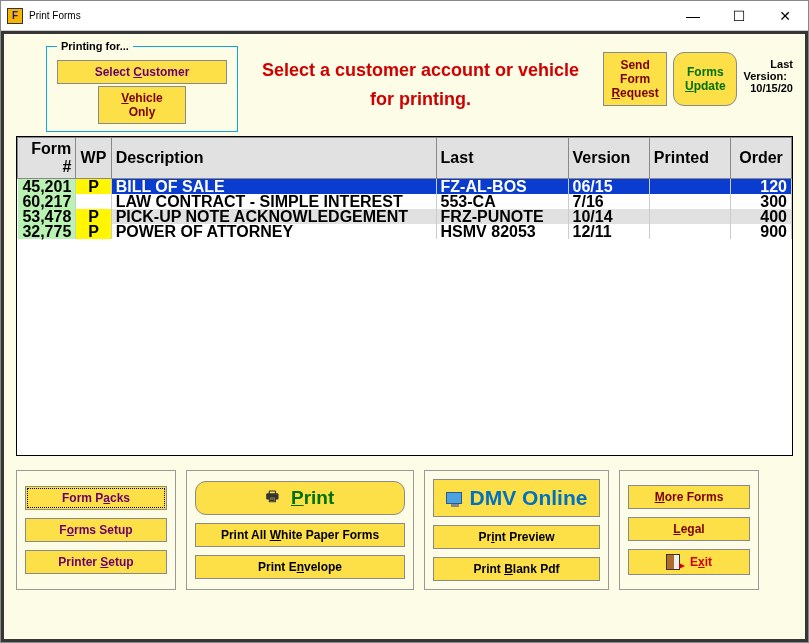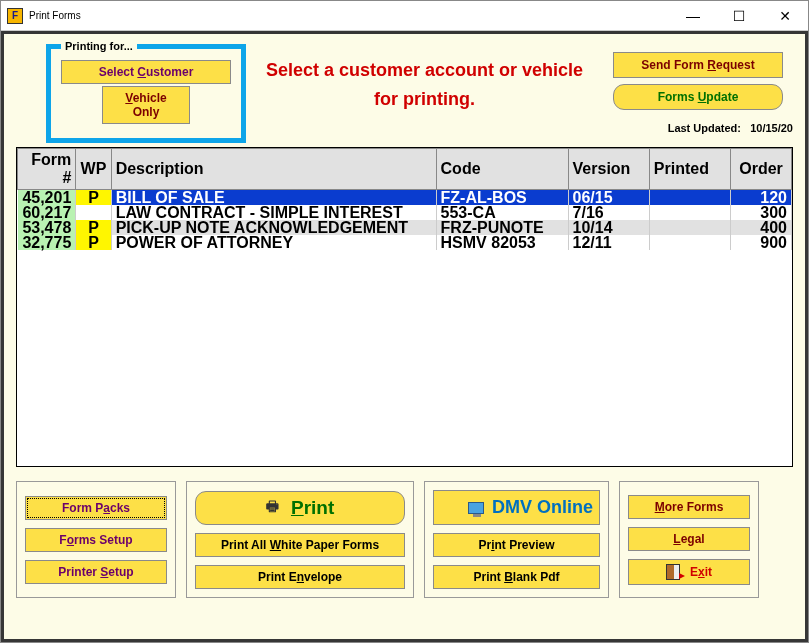--- a/index.html
+++ b/index.html
@@ -57,22 +57,22 @@
     display: flex;
     flex-direction: column;
     padding: 6px 12px 12px 12px;
   }
   .top-row {
     display: flex;
     align-items: flex-start;
     gap: 10px;
   }
   fieldset.printing-for {
-    border: 5px solid #0ea5e9;
-    padding: 6px 10px 12px 10px;
+    border: 1px solid #0ea5e9;
+    padding: 6px 10px 5px 10px;
     margin: 0 0 0 30px;
     width: 190px;
   }
   fieldset.printing-for legend {
     font-size: 11px;
     padding: 0 4px;
     font-weight: bold;
   }
   .btn {
     background: #fde047;
@@ -99,21 +99,21 @@
     text-align: center;
     color: #d00000;
     font-weight: bold;
     font-size: 18px;
     padding-top: 16px;
     line-height: 1.6;
   }
   .right-top {
     width: 190px;
     display: flex;
-    flex-direction: column;
+    flex-direction: row;
     gap: 6px;
     padding-top: 12px;
   }
   .right-top .btn { width: 170px; margin: 0 auto; padding: 5px 4px; }
   .last-updated {
     font-size: 11px;
     color: #000;
     font-weight: bold;
     text-align: right;
     margin-top: 6px;
@@ -204,25 +204,25 @@
     padding: 4px 6px;
     font-size: 17px;
     display: flex;
     align-items: center;
     justify-content: center;
     gap: 12px;
   }
   .big-print-btn .icon { font-size: 14px; color: #333; }
   .big-dmv-btn {
     width: 100%;
-    font-size: 18px;
+    font-size: 21px;
     padding: 6px 6px;
     display: flex;
     align-items: center;
-    justify-content: flex-end;
+    justify-content: center;
     gap: 8px;
   }
   .exit-btn {
     display: flex; align-items: center; justify-content: center; gap: 10px;
   }
   .door-icon {
     width: 14px; height: 16px;
     display: inline-block;
     border: 1px solid #333;
     position: relative;
@@ -263,34 +263,34 @@
         <button class="btn btn-wide btn-purple">Select <u>C</u>ustomer</button>
         <button class="btn btn-wide btn-maroon" style="width:88px"><u>V</u>ehicle Only</button>
       </fieldset>
 
       <div class="instruction">Select a customer account or vehicle for printing.</div>
 
       <div class="right-top">
         <button class="btn btn-maroon">Send Form <u>R</u>equest</button>
         <button class="btn btn-green">Forms <u>U</u>pdate</button>
         <div class="last-updated">
-          <span>Last Updated:</span>&nbsp;&nbsp;
+          <span>Last Version:</span>&nbsp;&nbsp;
           <span>10/15/20</span>
         </div>
       </div>
     </div>
 
     <div class="table-wrap">
       <table class="forms">
         <thead>
           <tr>
             <th class="num-col" style="width:56px">Form #</th>
             <th class="wp-col">WP</th>
             <th style="width:320px">Description</th>
-            <th style="width:130px">Code</th>
+            <th style="width:130px">Last</th>
             <th style="width:80px">Version</th>
             <th style="width:80px">Printed</th>
             <th class="num-col" style="width:60px;text-align:center">Order</th>
           </tr>
         </thead>
         <tbody id="forms-tbody">
             <tr class="row-sel">
               <td class="formnum">45,201</td>
               <td class="wp">P</td>
               <td>BILL OF SALE</td>

